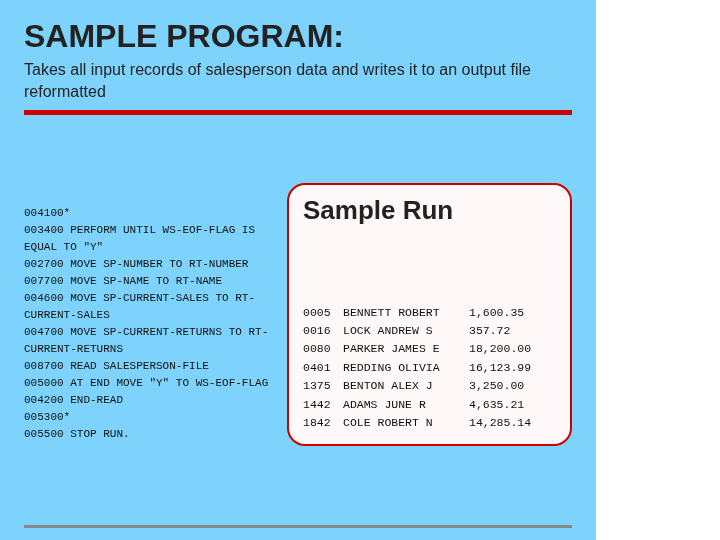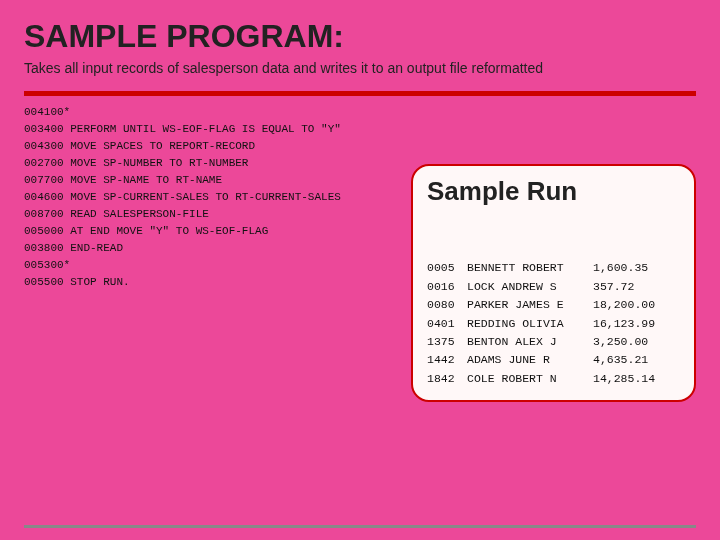--- a/index.html
+++ b/index.html
@@ -6,41 +6,41 @@
 
     body {
       width: 720px;
       height: 540px;
       background: #fff;
       font-family: Arial, Helvetica, sans-serif;
       overflow: hidden;
     }
 
     .page {
-      width: 720px;
+      width: 596px;
       height: 540px;
-      background: #ec4899;
+      background: #7dd3fc;
       padding: 18px 24px 12px 24px;
       display: flex;
       flex-direction: column;
     }
 
     .title {
       font-size: 32px;
       font-weight: bold;
       color: #222;
       margin-bottom: 4px;
       font-family: Arial, Helvetica, sans-serif;
     }
 
     .subtitle {
-      font-size: 14px;
+      font-size: 16px;
       color: #222;
       line-height: 1.4;
-      margin-bottom: 12px;
+      margin-bottom: 6px;
       font-family: Arial, Helvetica, sans-serif;
     }
 
     .red-bar {
       height: 5px;
       background: #cc0000;
       width: 100%;
       margin-bottom: 8px;
     }
 
@@ -49,20 +49,21 @@
       background: #888;
       width: 100%;
       margin-top: auto;
     }
 
     .content-area {
       display: flex;
       flex-direction: row;
       flex: 1;
       gap: 0;
+      align-items: center;
     }
 
     .code-section {
       flex: 1;
       font-family: 'Courier New', Courier, monospace;
       font-size: 11px;
       color: #111;
       line-height: 1.55;
       padding-right: 10px;
     }
@@ -75,21 +76,21 @@
       padding: 10px 14px 12px 14px;
       margin-top: 60px;
       align-self: flex-start;
     }
 
     .sample-run-title {
       font-size: 26px;
       font-weight: bold;
       color: #222;
       font-family: Arial, Helvetica, sans-serif;
-      margin-bottom: 0;
+      margin-bottom: 25px;
     }
 
     .run-table {
       font-family: 'Courier New', Courier, monospace;
       font-size: 11px;
       color: #111;
       line-height: 1.6;
       white-space: pre;
     }
   </style>
@@ -99,27 +100,27 @@
 <div class="page">
   <div class="title">SAMPLE PROGRAM:</div>
   <div class="subtitle">Takes all input records of salesperson data and writes it
 to an output file reformatted</div>
   <div class="red-bar"></div>
   <div class="content-area">
     <div class="code-section">
 
     <div>004100*</div>
         <div>003400 PERFORM UNTIL WS-EOF-FLAG IS EQUAL TO "Y"</div>
-        <div>004300    MOVE SPACES TO REPORT-RECORD</div>
         <div>002700    MOVE SP-NUMBER TO RT-NUMBER</div>
         <div>007700    MOVE SP-NAME TO RT-NAME</div>
         <div>004600    MOVE SP-CURRENT-SALES TO RT-CURRENT-SALES</div>
+        <div>004700    MOVE SP-CURRENT-RETURNS TO RT-CURRENT-RETURNS</div>
         <div>008700    READ SALESPERSON-FILE</div>
         <div>005000       AT END MOVE "Y" TO WS-EOF-FLAG</div>
-        <div>003800    END-READ</div>
+        <div>004200    END-READ</div>
         <div>005300*</div>
         <div>005500 STOP RUN.</div>
       </div>
     <div class="sample-run-box">
       <div class="sample-run-title">Sample Run</div>
       <div class="run-table">
         
       <div style="display: flex; gap: 8px; font-family: &quot;Courier New&quot;, Courier, monospace; font-size: 11.5px; line-height: 1.6;"><span style="min-width: 32px;">0005</span><span style="min-width: 118px;">BENNETT ROBERT</span><span style="text-align: right;">1,600.35</span></div><div style="display: flex; gap: 8px; font-family: &quot;Courier New&quot;, Courier, monospace; font-size: 11.5px; line-height: 1.6;"><span style="min-width: 32px;">0016</span><span style="min-width: 118px;">LOCK ANDREW S</span><span style="text-align: right;">357.72</span></div><div style="display: flex; gap: 8px; font-family: &quot;Courier New&quot;, Courier, monospace; font-size: 11.5px; line-height: 1.6;"><span style="min-width: 32px;">0080</span><span style="min-width: 118px;">PARKER JAMES E</span><span style="text-align: right;">18,200.00</span></div><div style="display: flex; gap: 8px; font-family: &quot;Courier New&quot;, Courier, monospace; font-size: 11.5px; line-height: 1.6;"><span style="min-width: 32px;">0401</span><span style="min-width: 118px;">REDDING OLIVIA</span><span style="text-align: right;">16,123.99</span></div><div style="display: flex; gap: 8px; font-family: &quot;Courier New&quot;, Courier, monospace; font-size: 11.5px; line-height: 1.6;"><span style="min-width: 32px;">1375</span><span style="min-width: 118px;">BENTON ALEX J</span><span style="text-align: right;">3,250.00</span></div><div style="display: flex; gap: 8px; font-family: &quot;Courier New&quot;, Courier, monospace; font-size: 11.5px; line-height: 1.6;"><span style="min-width: 32px;">1442</span><span style="min-width: 118px;">ADAMS JUNE R</span><span style="text-align: right;">4,635.21</span></div><div style="display: flex; gap: 8px; font-family: &quot;Courier New&quot;, Courier, monospace; font-size: 11.5px; line-height: 1.6;"><span style="min-width: 32px;">1842</span><span style="min-width: 118px;">COLE ROBERT N</span><span style="text-align: right;">14,285.14</span></div></div>
     </div>
   </div>

